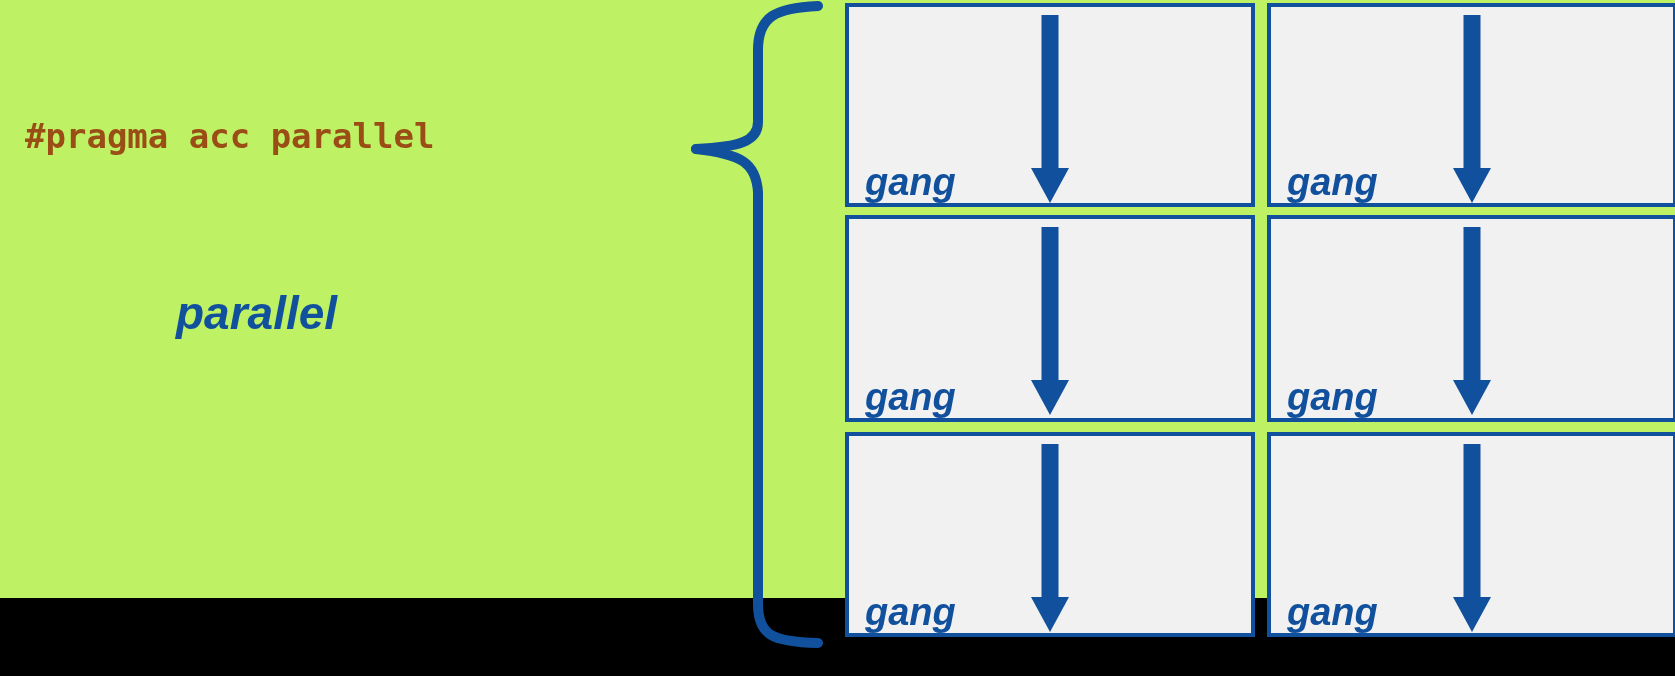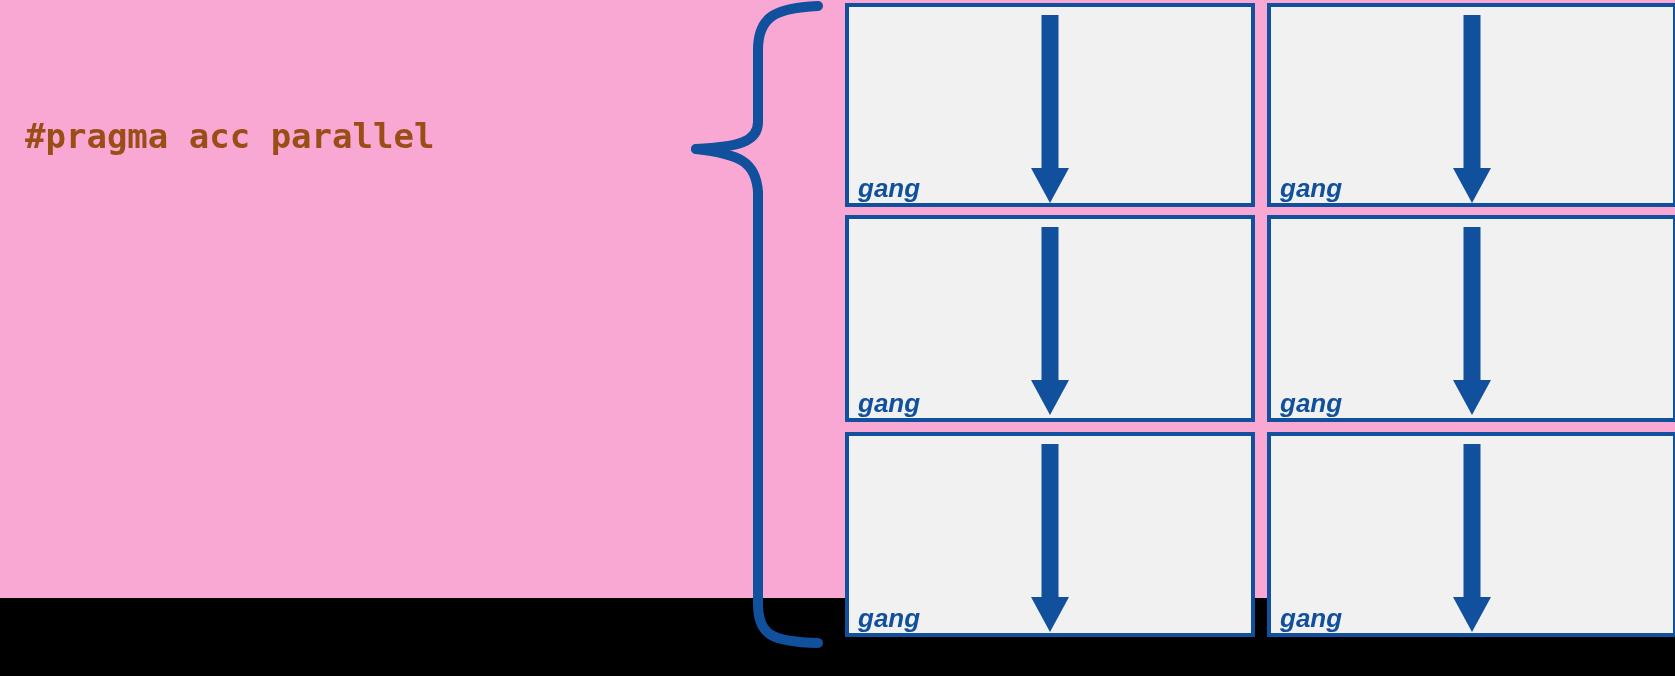--- a/index.html
+++ b/index.html
@@ -7,21 +7,21 @@
     padding: 0;
     background: #000000;
     width: 1675px;
     height: 676px;
     overflow: hidden;
   }
   #canvas {
     position: relative;
     width: 1675px;
     height: 598px;
-    background: #f9a8d4;
+    background: #bef264;
     font-family: "Liberation Sans", sans-serif;
   }
   .pragma-code {
     position: absolute;
     left: 25px;
     top: 118px;
     font-family: "DejaVu Sans Mono", monospace;
     font-weight: bold;
     font-size: 34px;
     line-height: 1.1;
@@ -53,44 +53,45 @@
     top: 0px;
   }
   .gang-cell {
     position: absolute;
     box-sizing: border-box;
     background: #F1F1F1;
     border: 4px solid #10509D;
   }
   .gang-cell .gang-label {
     position: absolute;
-    left: 9px;
+    left: 16px;
     bottom: 2px;
     font-family: "Liberation Sans", sans-serif;
     font-weight: bold;
     font-style: italic;
-    font-size: 26px;
+    font-size: 38px;
     line-height: 1;
     color: #10509D;
     white-space: pre;
   }
   .gang-cell .arrow-svg {
     position: absolute;
     left: 50%;
     top: 8px;
     transform: translateX(-50%);
   }
 </style>
 </head>
 <body>
 
 <div id="canvas">
 
   <div class="pragma-code">#pragma acc parallel</div>
 
+  <div class="blue-label label-parallel">parallel</div>
 
 
   <svg class="brace-svg" width="136" height="650" viewBox="0 0 136 650" aria-hidden="true">
     <path d="M 130 6 C 88 8 70 16 70 50 L 70 122 C 70 141 52 147 8 149" fill="none" stroke="#10509D" stroke-width="10" stroke-linecap="round" stroke-linejoin="round"></path>
     <path d="M 8 149 C 52 154 68 162 70 192 L 70 604 C 70 635 84 642 130 643" fill="none" stroke="#10509D" stroke-width="10" stroke-linecap="round" stroke-linejoin="round"></path>
   </svg>
 
   <div class="gang-cell" style="left:845px; top:3px; width:410px; height:204px;">
     <svg class="arrow-svg" width="40" height="188" viewBox="0 0 40 188" aria-hidden="true">
       <rect x="11.5" y="0" width="17" height="156" fill="#10509D"></rect>

